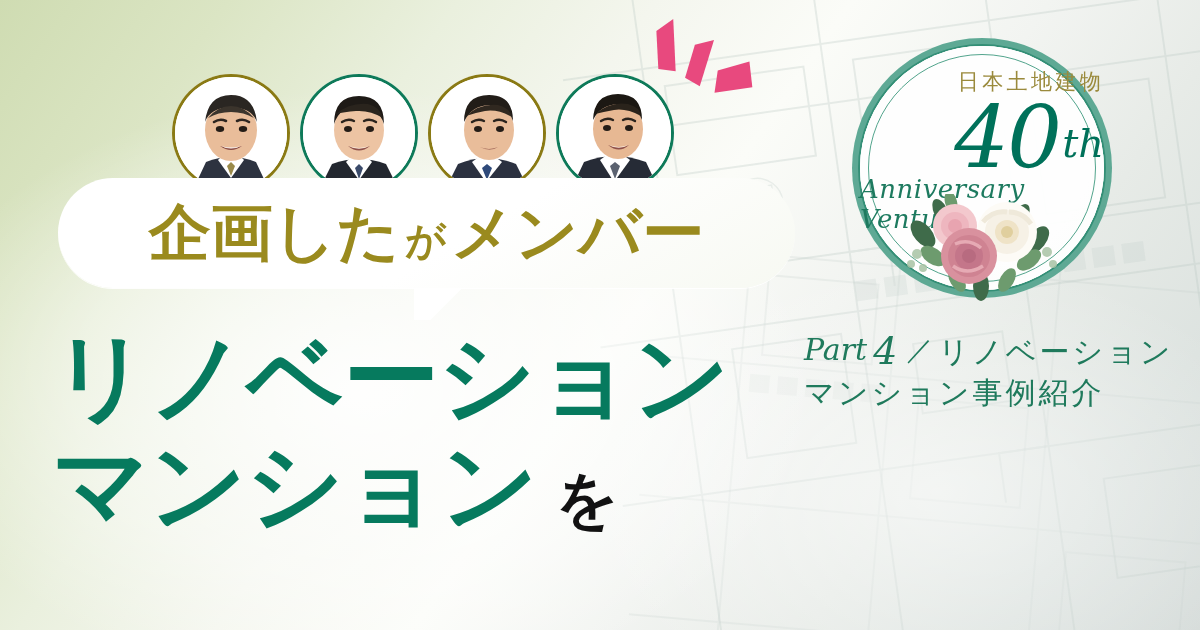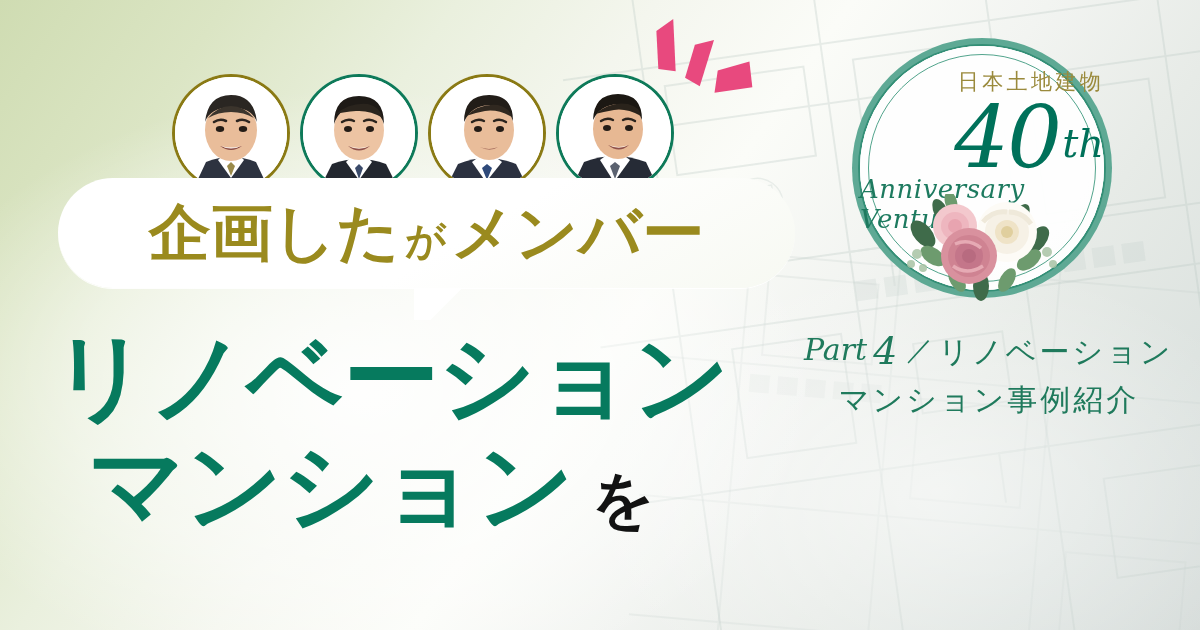--- a/index.html
+++ b/index.html
@@ -124,21 +124,21 @@
     font-weight:700;
   }
   .hl-row{ display:flex; align-items:flex-end; white-space:nowrap; }
   .hl-line1{
     font-size:96px; line-height:1.08;
     color:#067a5e;
     letter-spacing:-0.012em;
   }
   .hl-line2{
     margin-top:4px;
-    font-size:96px; line-height:1.08;margin-left:36px;
+    font-size:96px; line-height:1.08;
   }
   .hl-mansion{ color:#067a5e; letter-spacing:-0.012em; }
   .hl-wo{
     color:#121212;
     font-size:62px;
     padding:0 16px 6px 18px;
     line-height:1;
   }
   .hl-koukai{
     color:#c4618a;
@@ -247,22 +247,22 @@
     font-size:38px;
     line-height:1;
     padding:0 6px 0 2px;
   }
   .part-sep{ font-size:27px; padding:0 2px 0 0; }
   .part-l2{
     font-size:30px;
     font-family:Liberation Mono, monospace;
     letter-spacing:.10em;
     white-space:nowrap;
-    margin-top:7px;
-    text-align:center;
+    margin-top:0;
+    text-align:left;
   }
 </style>
 </head>
 <body>
 
 <div id="stage">
 
   <div class="blueprint">
     <svg viewBox="0 0 760 760" xmlns="http://www.w3.org/2000/svg">
       <g stroke="#b9c7c2" stroke-width="2" fill="none" opacity="0.55">

